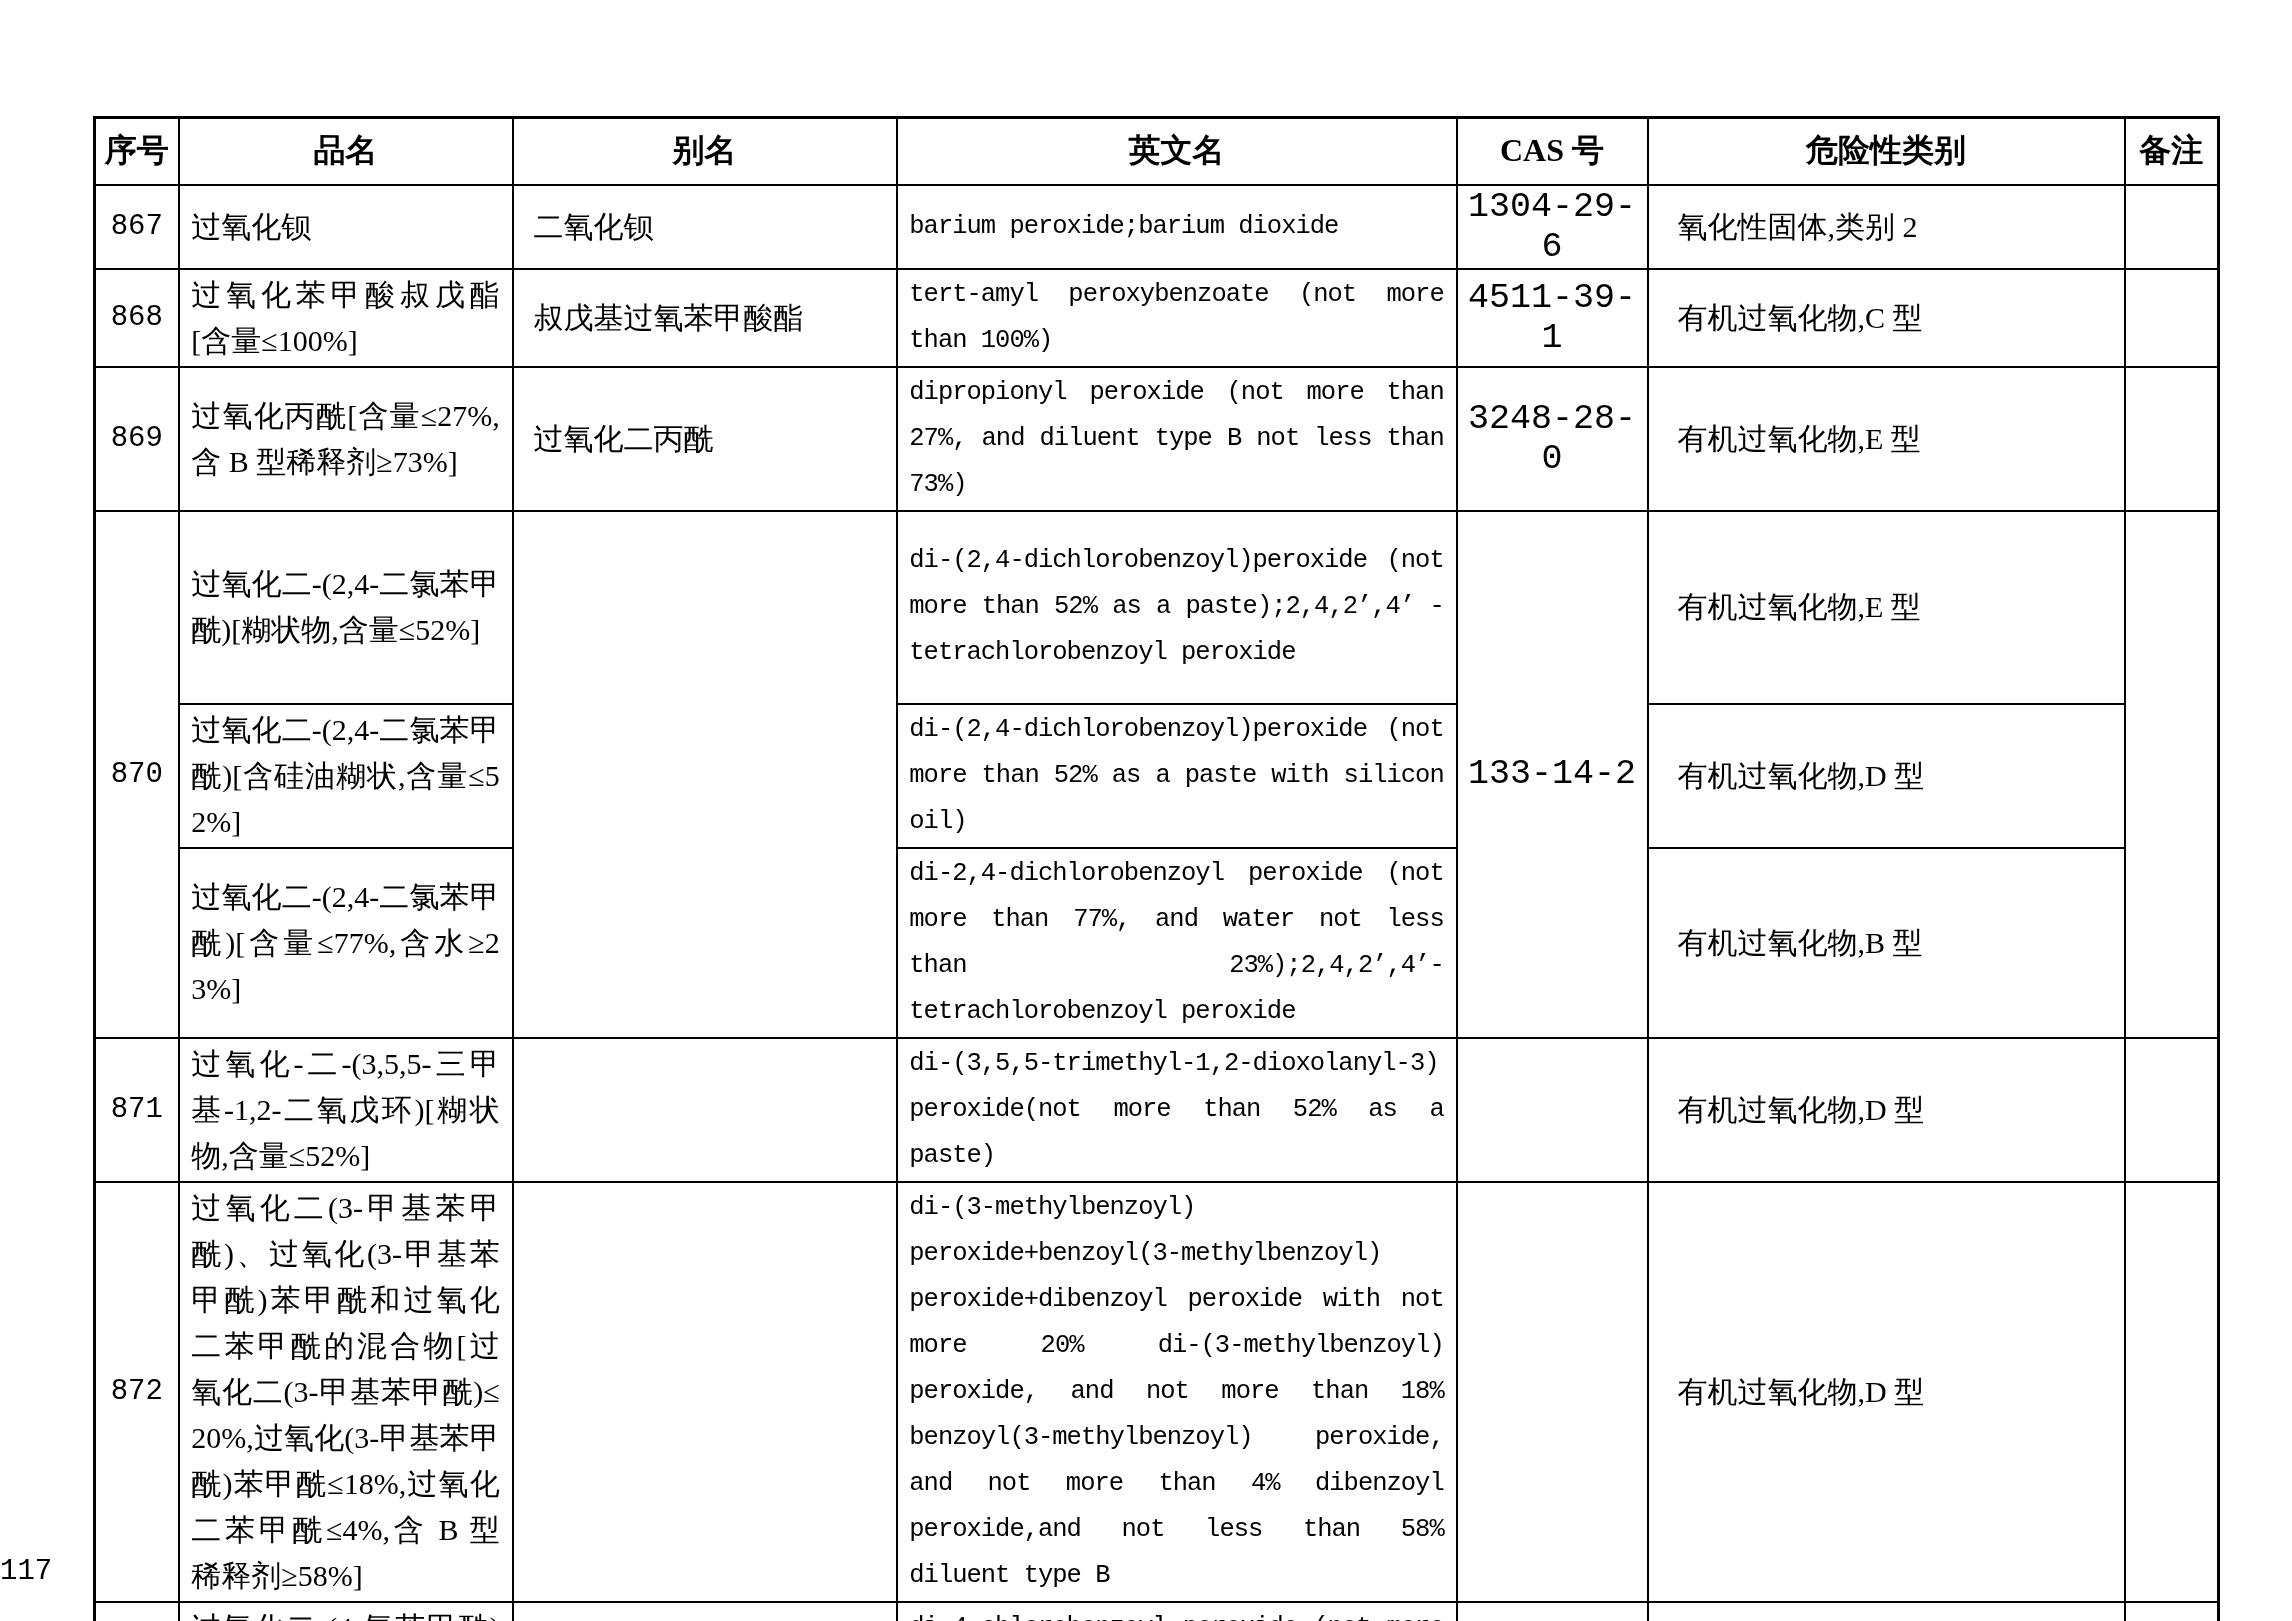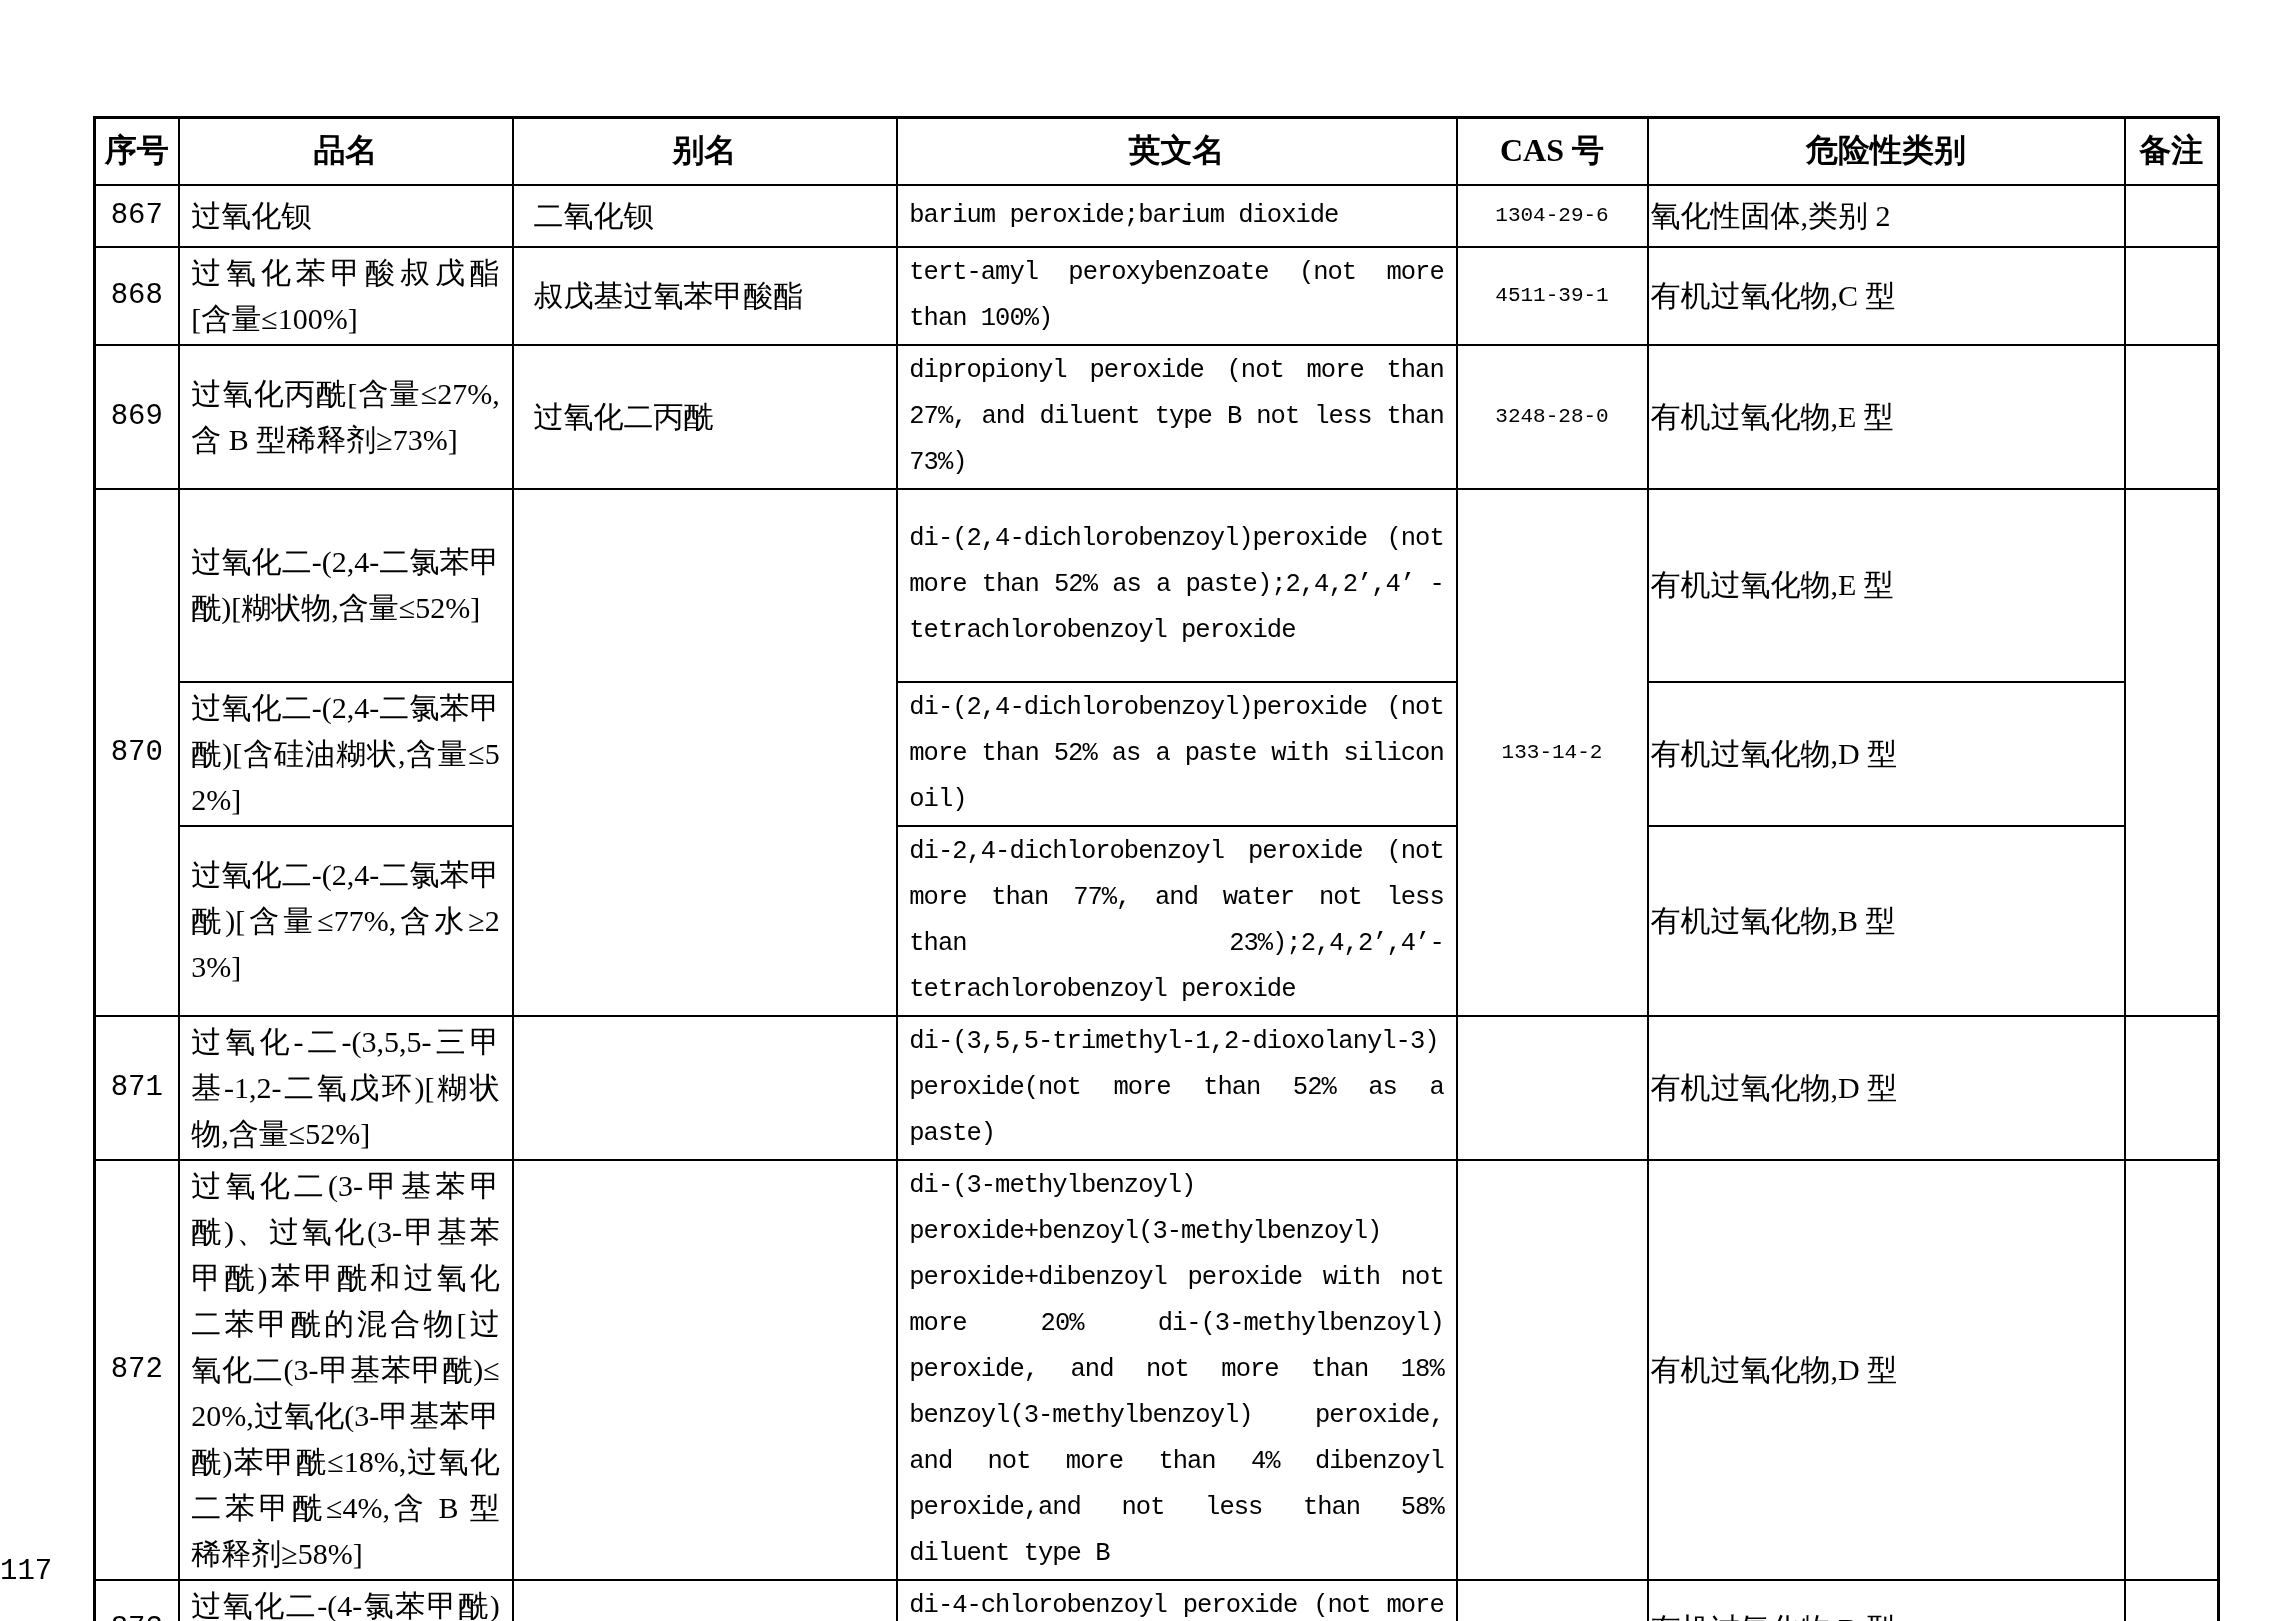--- a/index.html
+++ b/index.html
@@ -54,24 +54,24 @@
     text-justify:inter-character;
     word-break:break-all;
   }
   td.alias{ padding:2px 20px; text-align:left; }
   td.en{
     padding:2px 11.8px;
     text-align:justify;
   }
   td.cas{
     font-family:"Liberation Mono","DejaVu Sans Mono",monospace;
-    font-size:21px;
+    font-size:35px;
     text-align:center;
   }
-  td.haz{ padding:2px 2px; text-align:left; }
+  td.haz{ padding:2px 29px; text-align:left; }
   td.rem{ padding:0; }
 
   .pagenum{
     position:absolute;
     top:1555px; left:0; width:2293px;
     font-family:"Liberation Mono","DejaVu Sans Mono",monospace;
     font-size:29px;
   }
 </style>
 </head>

